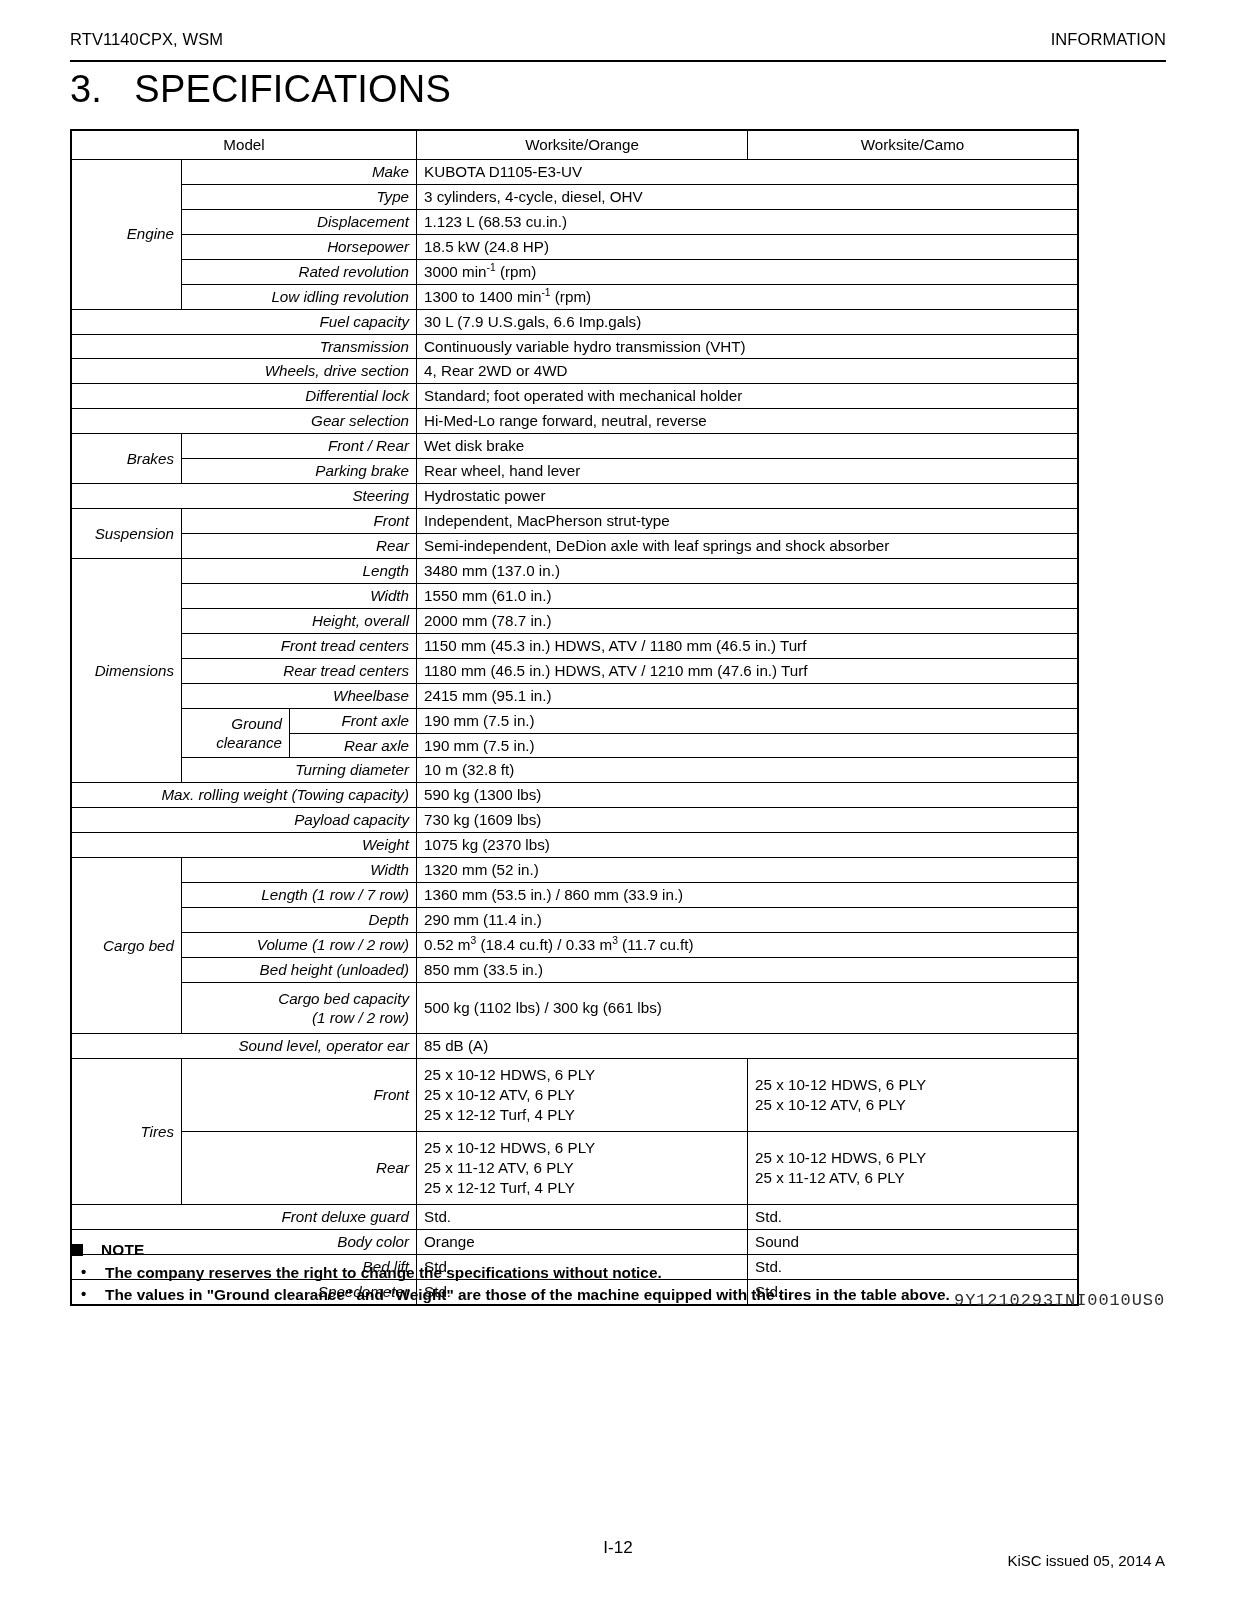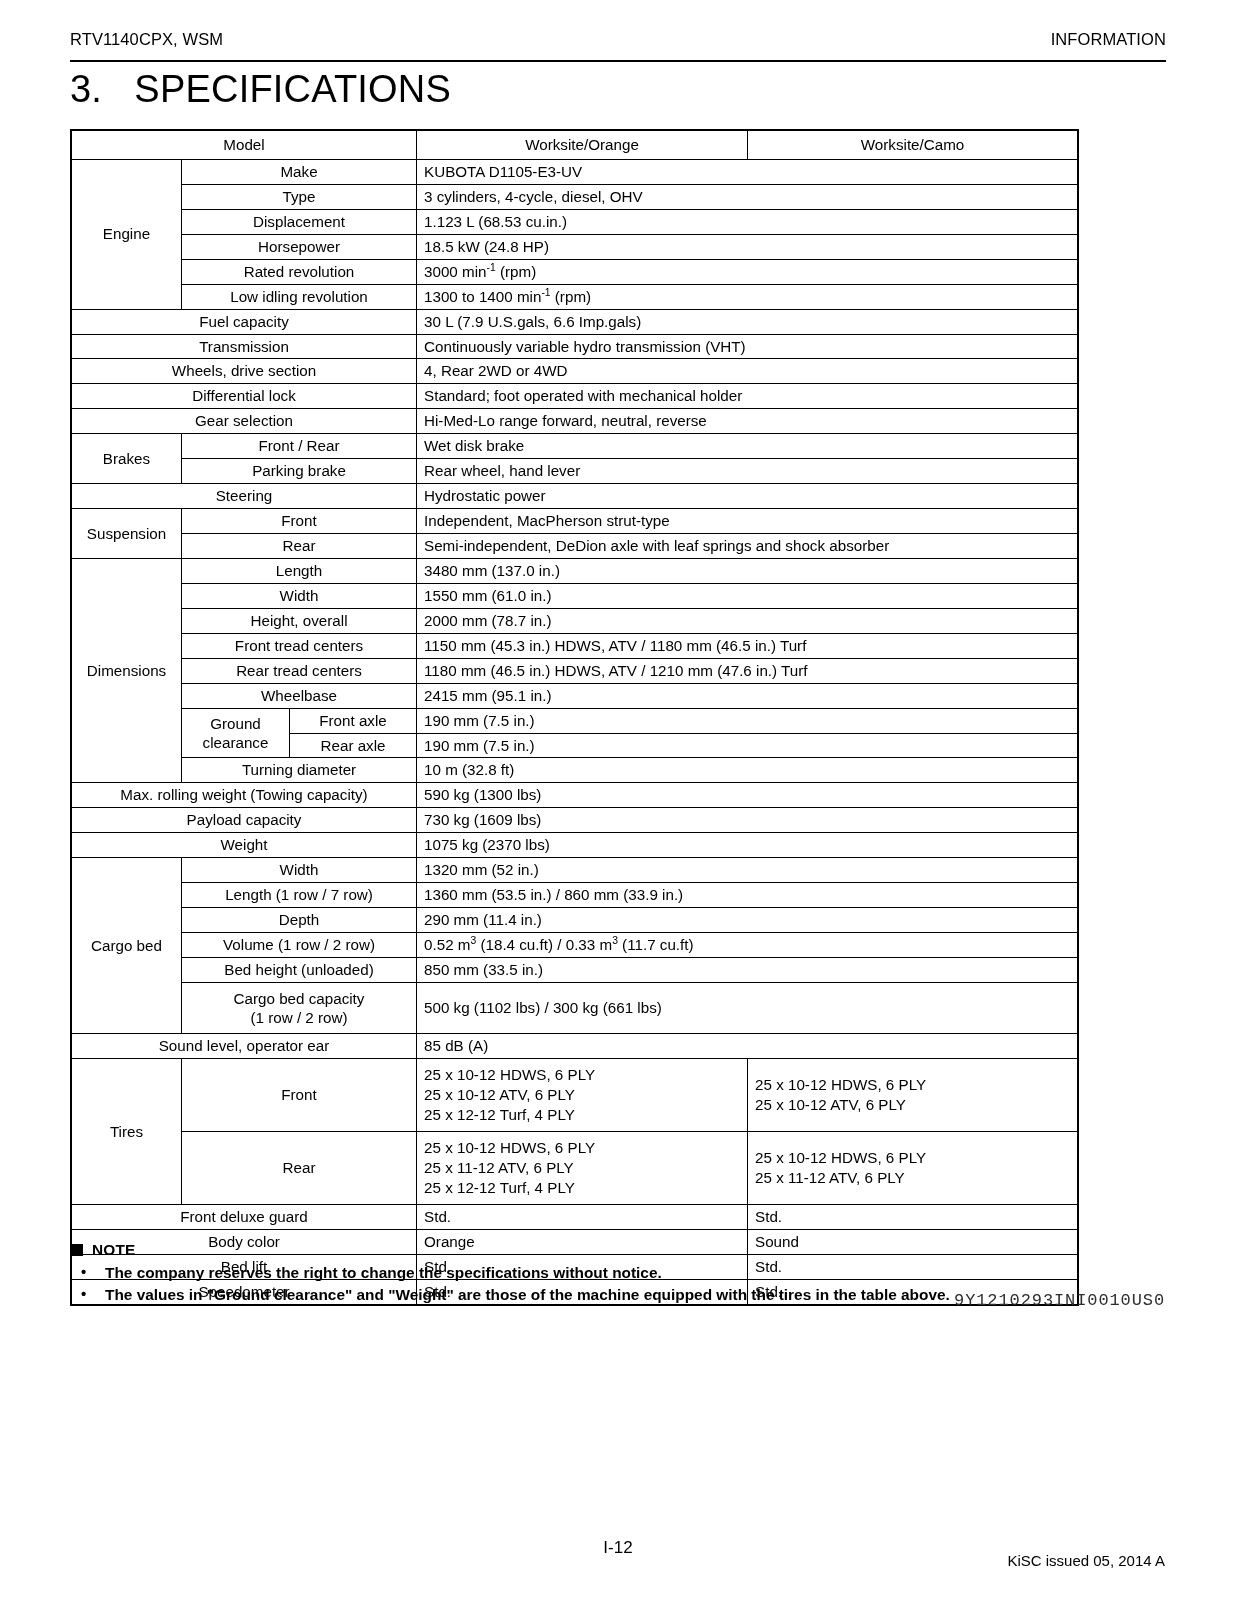--- a/index.html
+++ b/index.html
@@ -76,21 +76,21 @@
     line-height: 1.18;
   }
   .cellpad {
     padding: 3px 7px;
   }
   .hdr {
     font-weight: bold;
     text-align: center;
   }
   .hdr .cellpad { padding: 5px 7px; }
-  .lbl { text-align: center; }
+  .lbl { text-align: right; font-style: italic; }
   .val { text-align: left; }
   .val .cellpad { padding: 3px 7px; }
   .multi .cellpad { padding: 6px 7px; line-height: 1.32; }
   .lbl2 .cellpad { line-height: 1.26; }
 
   
   table.spec { outline: 1.4px solid #000; outline-offset: -0.7px; }
 
   sup {
     font-size: 0.68em;
@@ -102,21 +102,21 @@
   .note {
     position: absolute;
     left: 71px;
     top: 1241px;
     width: 1010px;
     font-size: 15.4px;
   }
   .note-title {
     display: flex;
     align-items: center;
-    gap: 9px;
+    gap: 18px;
     font-weight: bold;
     margin-bottom: 4px;
     letter-spacing: 0.2px;
     text-align: center;
   }
   .note-square {
     display: inline-block;
     width: 12px;
     height: 12px;
     background: #000;

